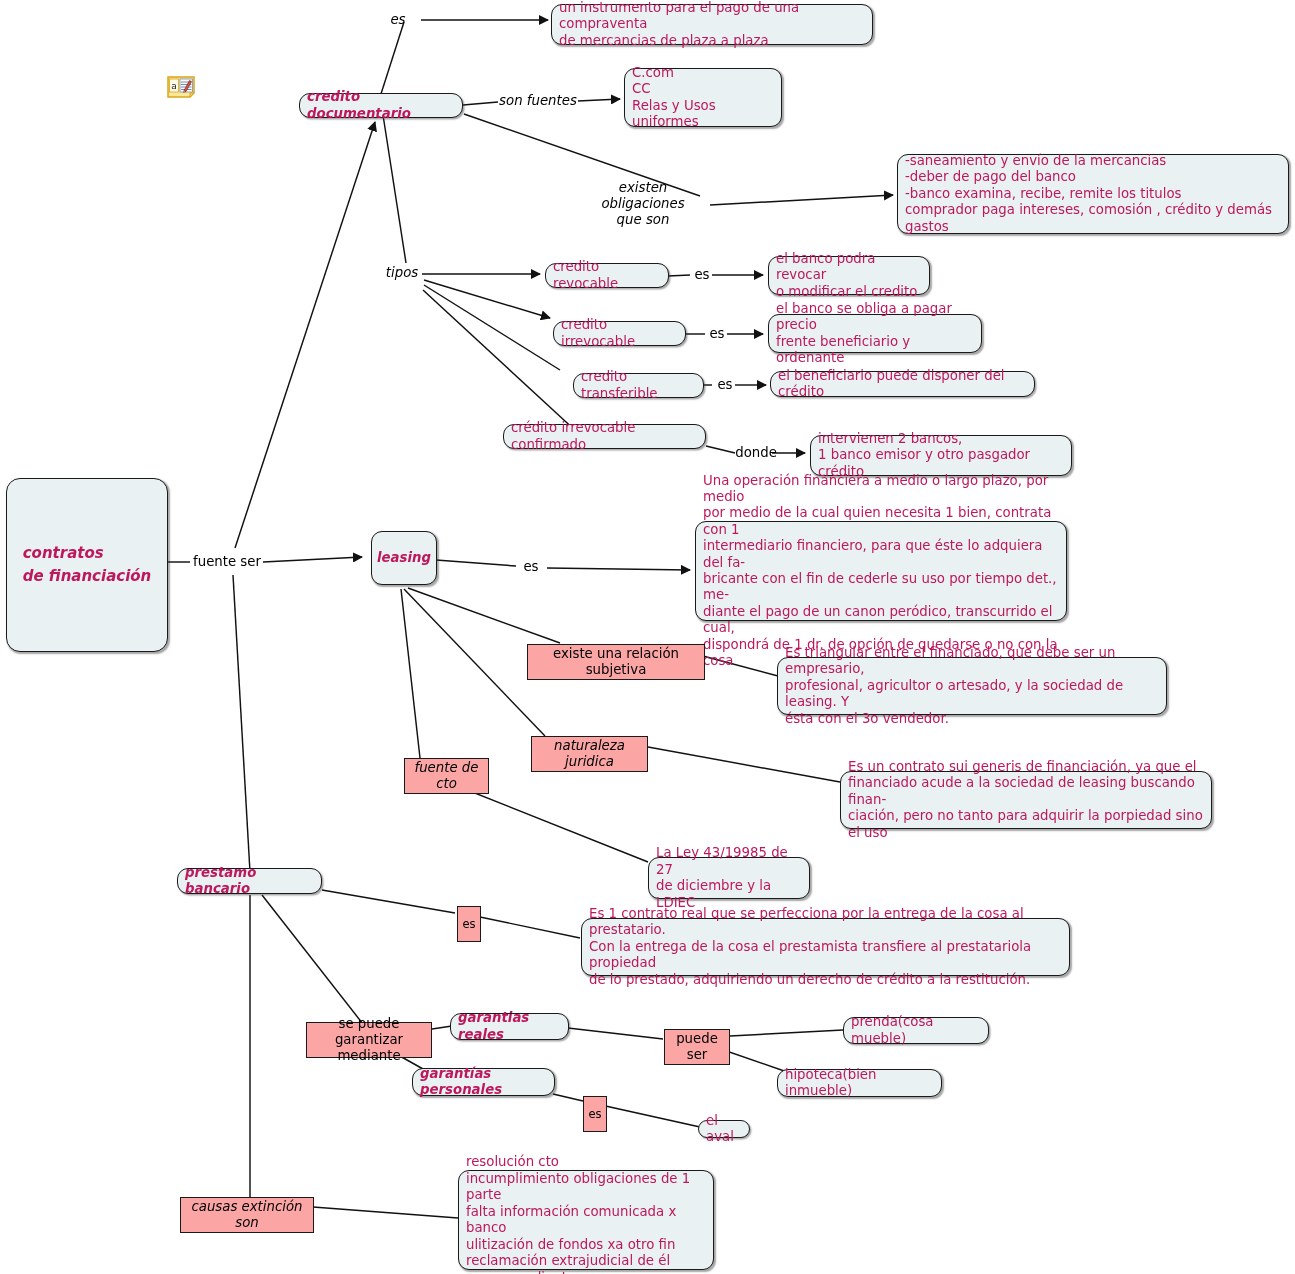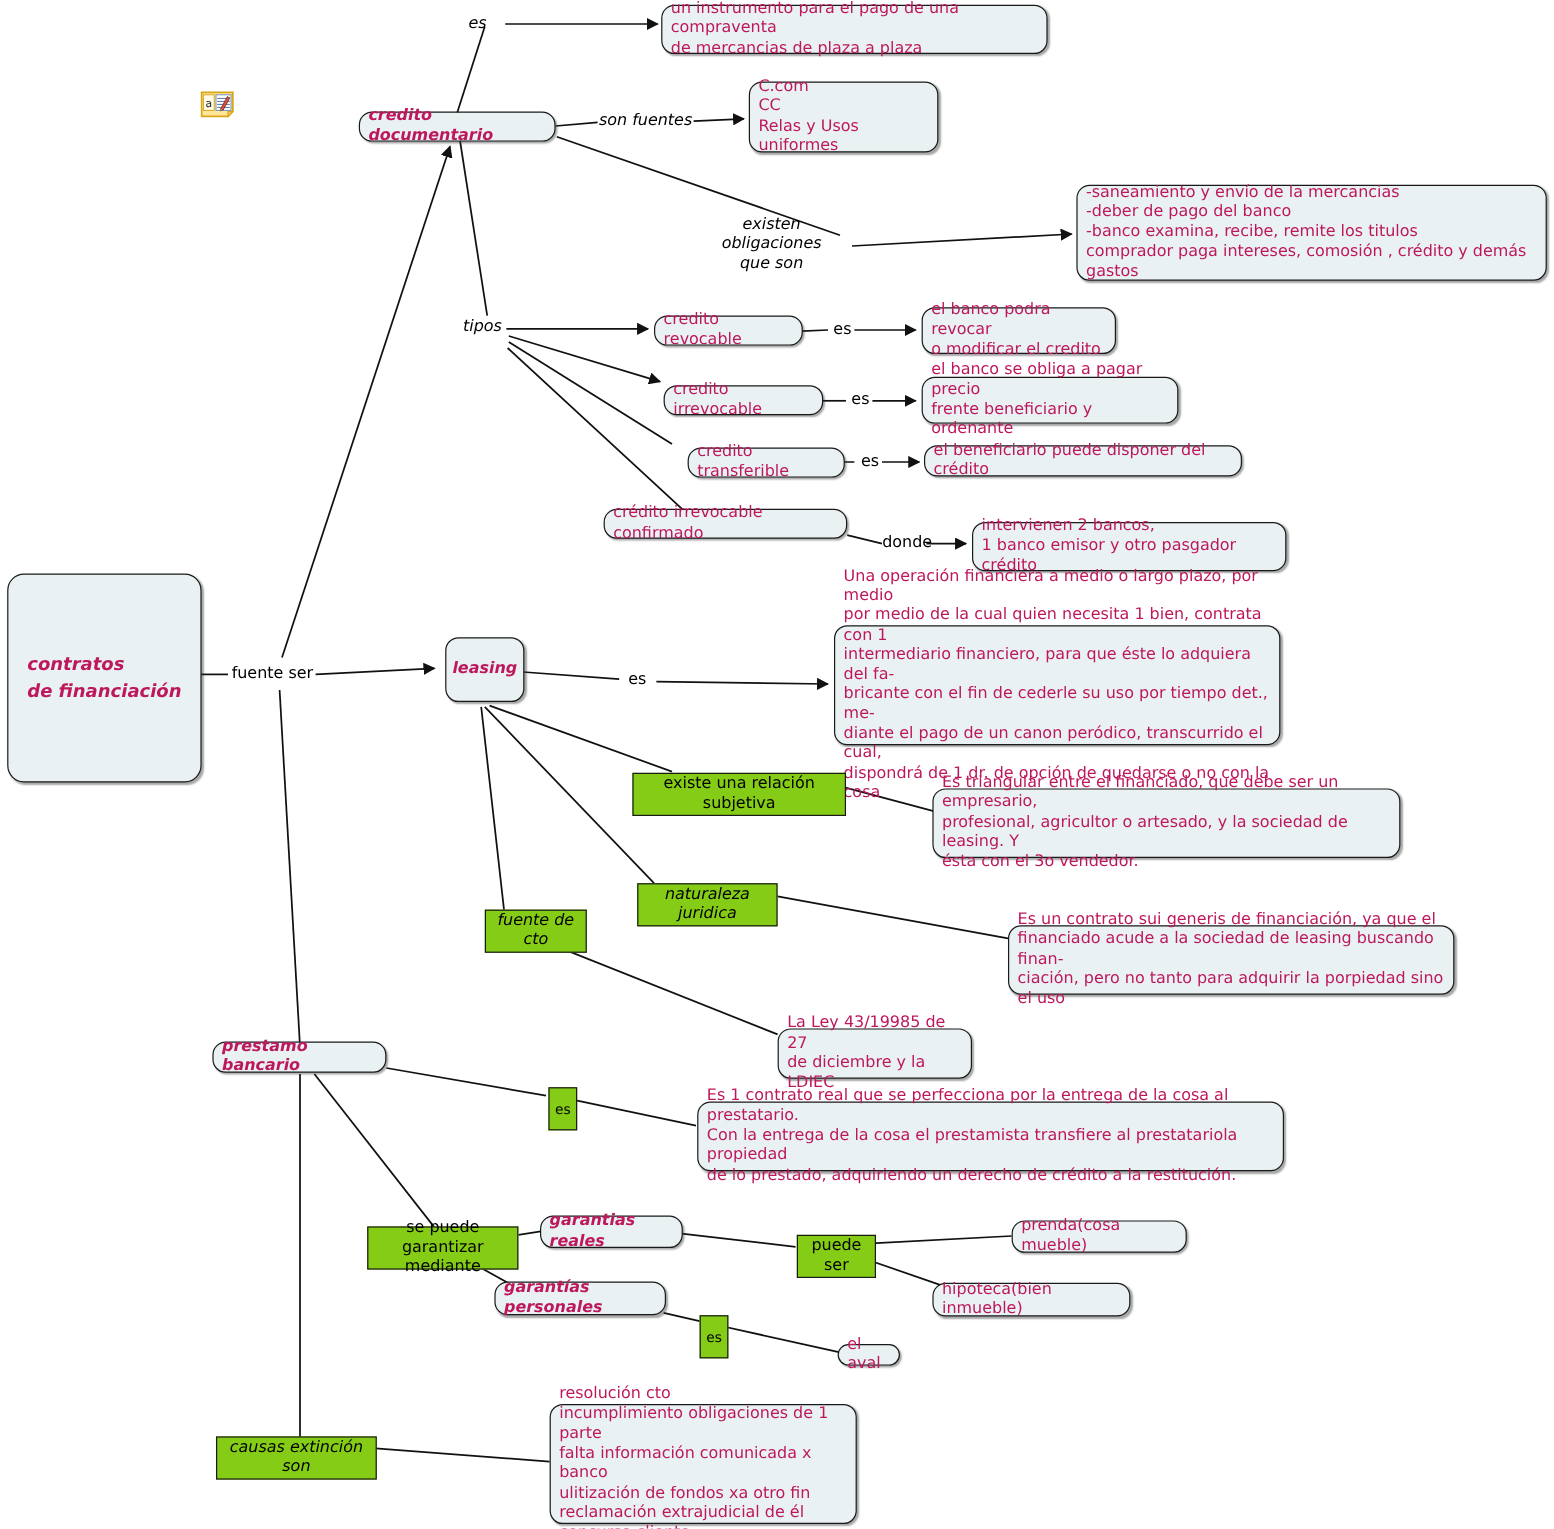--- a/index.html
+++ b/index.html
@@ -60,21 +60,21 @@
     text-align: center;
     color: #000000;
     font-size: 13.3px;
     line-height: 16px;
     background: #ffffff;
     white-space: pre-line;
   }
   .link-label.italic { font-style: italic; }
   .link-label.boxed {
     border: 1px solid #1a1a1a;
-    background: #84cc16;
+    background: #fca5a5;
     padding: 17px 2px;
   }
   .link-label.plain { background: transparent; }
   .note-icon {
     position: absolute;
     width: 30px;
     height: 26px;
   }
 </style>
 </head>

